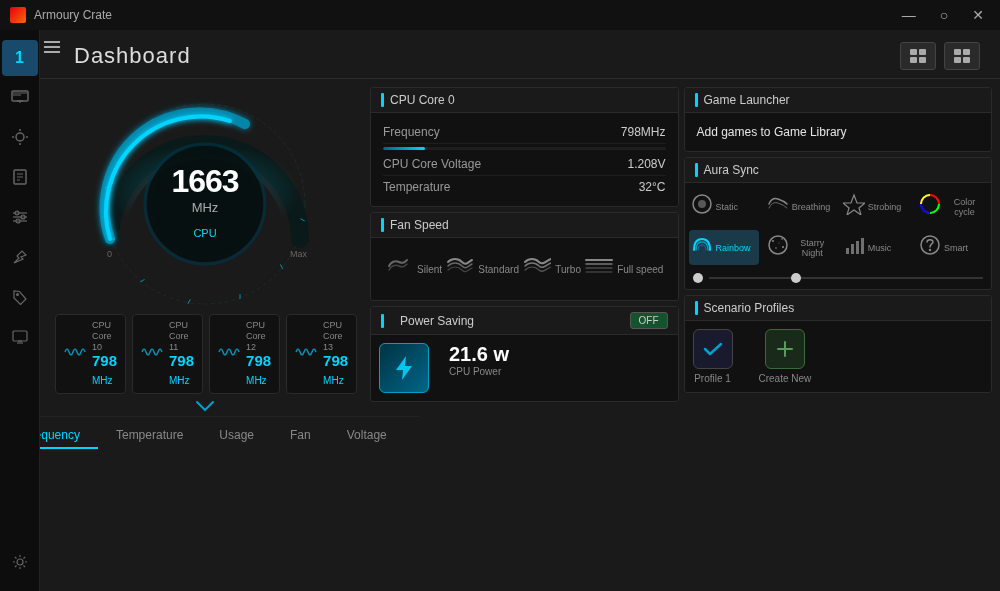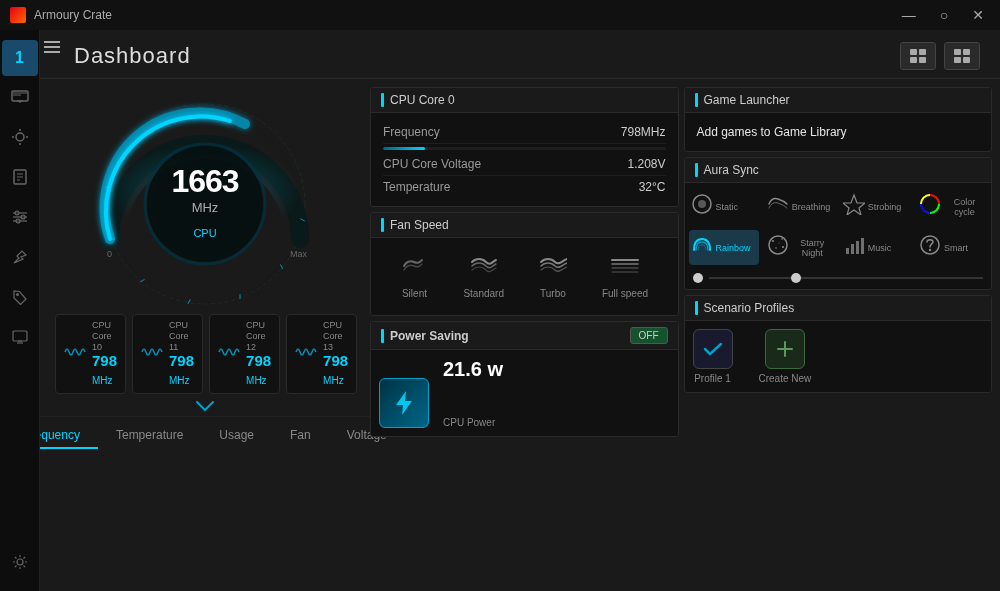--- a/index.html
+++ b/index.html
@@ -320,21 +320,21 @@
     }
 
     
     .fan-options {
       display: flex;
       justify-content: space-around;
       padding: 8px 0;
     }
     .fan-option {
       display: flex;
-      flex-direction: column;
+      flex-direction: row;
       align-items: center;
       gap: 4px;
       cursor: pointer;
     }
     .fan-icon {
       font-size: 22px;
       color: #888;
     }
     .fan-label {
       font-size: 10px;
@@ -346,22 +346,22 @@
       background: #14532d;
       border: 1px solid #555;
       border-radius: 3px;
       padding: 2px 8px;
       font-size: 10px;
       color: #ccc;
       cursor: pointer;
     }
     .power-content {
       display: flex;
-      align-items: flex-end;
-      gap: 14px;
+      align-items: flex-start;
+      gap: 20px;
       padding: 8px;
     }
     .power-icon-box {
       width: 50px;
       height: 50px;
       background: linear-gradient(135deg, #003344, #006688);
       border: 1px solid #00a0cc;
       border-radius: 6px;
       display: flex;
       align-items: center;
@@ -369,21 +369,20 @@
       font-size: 20px;
     }
     .power-watts {
       font-size: 20px;
       font-weight: 700;
       color: #fff;
     }
     .power-sublabel {
       font-size: 10px;
       color: #888;
-      margin-top: 36px;
     }
 
     
     .aura-icons {
       display: grid;
       grid-template-columns: repeat(4, 1fr);
       gap: 6px;
       padding: 6px 4px;
     }
     .aura-option {
@@ -809,21 +808,21 @@
                       </svg>
                     </div>
                     <span class="fan-label">Full speed</span>
                   </div>
                 </div>
               </div>
             </div>
 
             <div class="panel">
               <div class="panel-header" style="justify-content:space-between;">
-                <div style="display:flex;align-items:center;gap:6px;font-weight:bold;">
+                <div style="display:flex;align-items:center;gap:16px;">
                   <div class="panel-accent"></div>
                   <span>Power Saving</span>
                 </div>
                 <div class="power-toggle">OFF</div>
               </div>
               <div class="power-content">
                 <div class="power-icon-box">
                   <svg width="28" height="28" viewBox="0 0 28 28" fill="none">
                     <polygon points="16,2 6,16 13,16 12,26 22,12 15,12" fill="#00d4ff" opacity="0.9"></polygon>
                   </svg>

